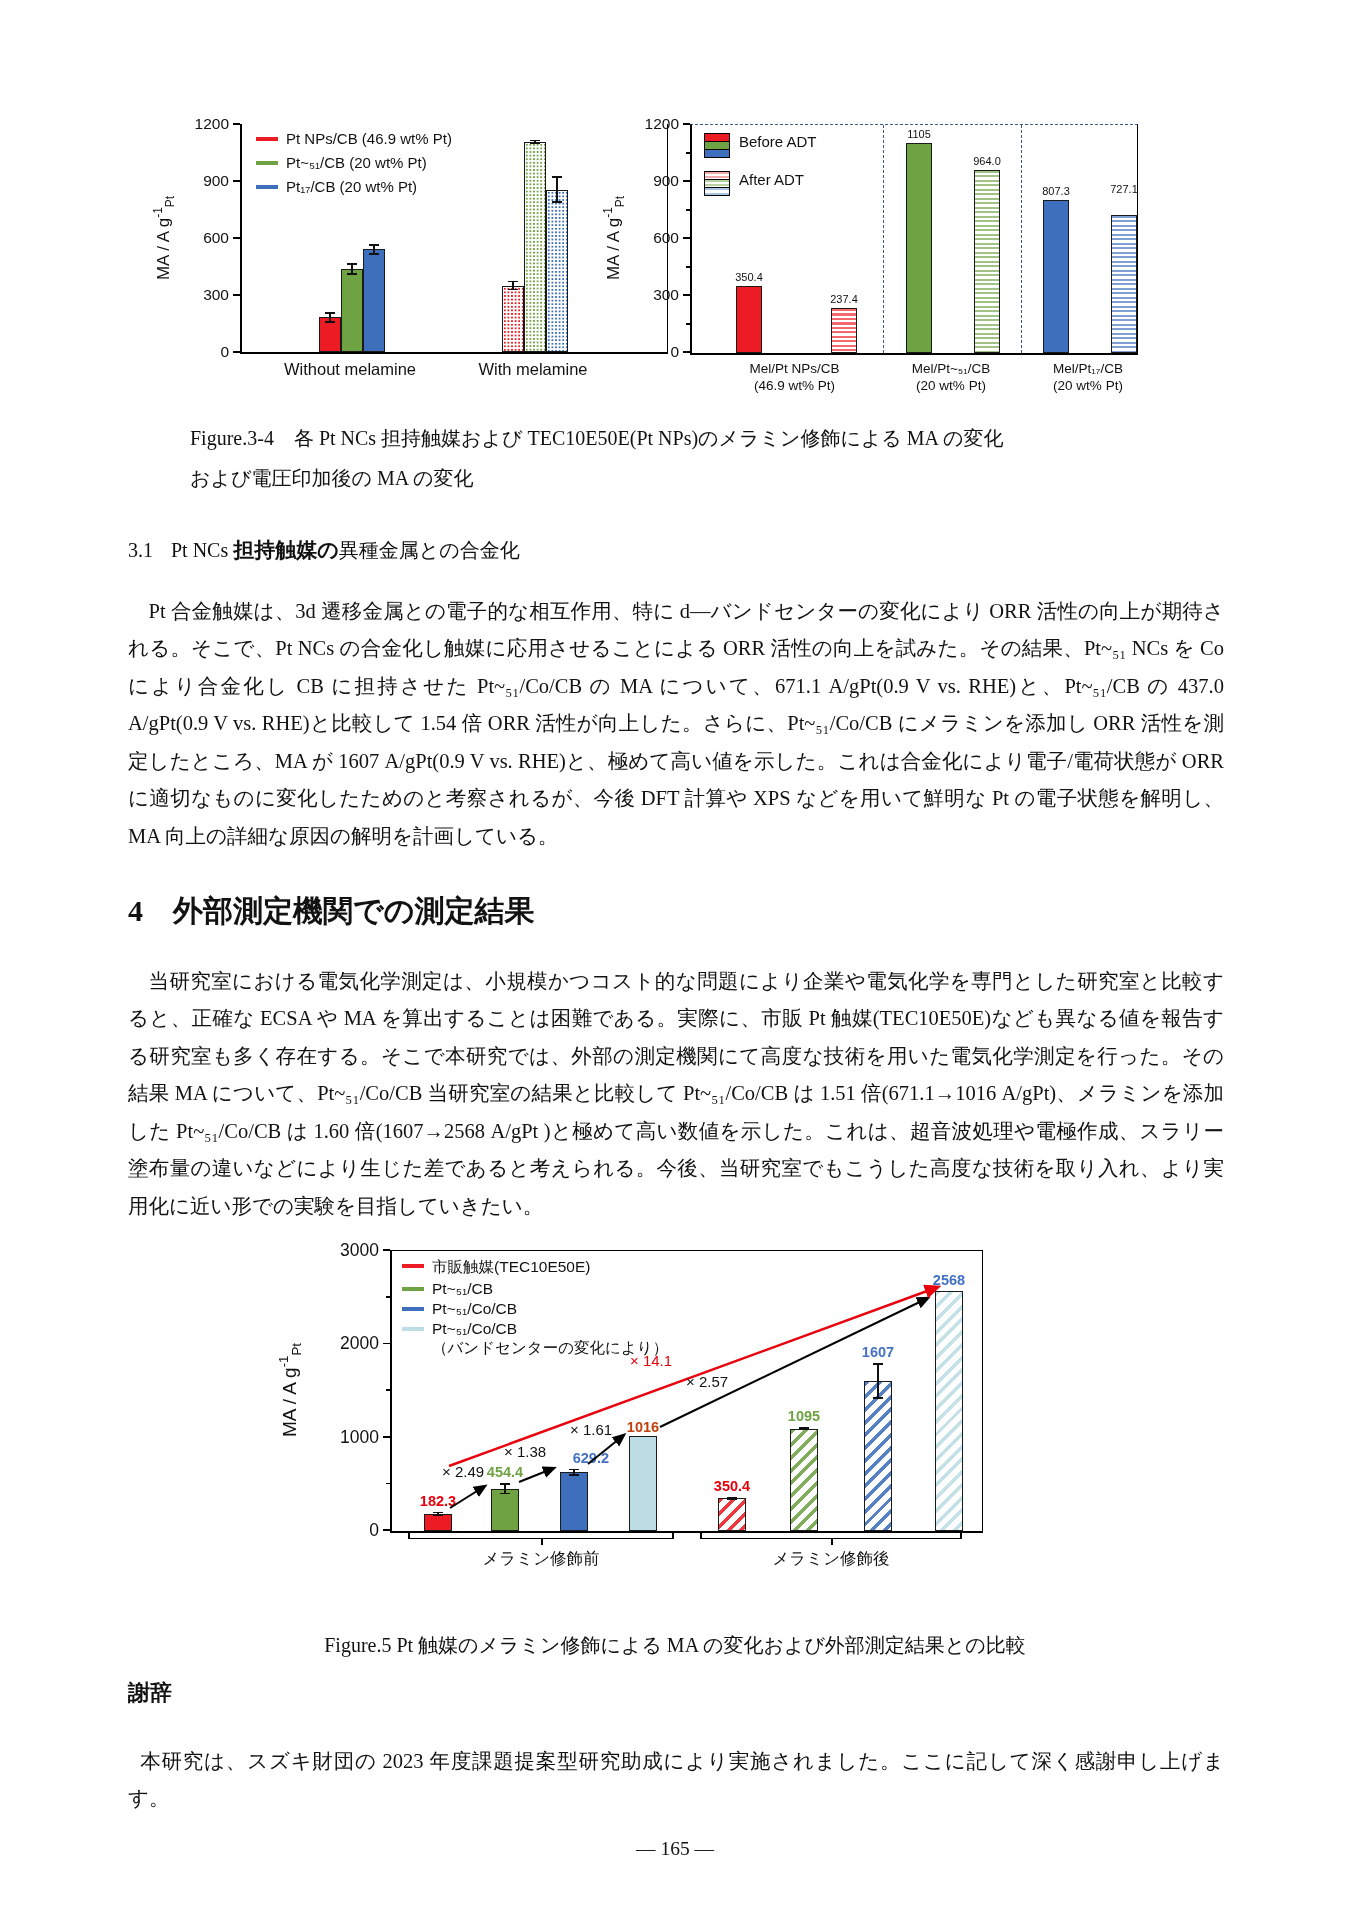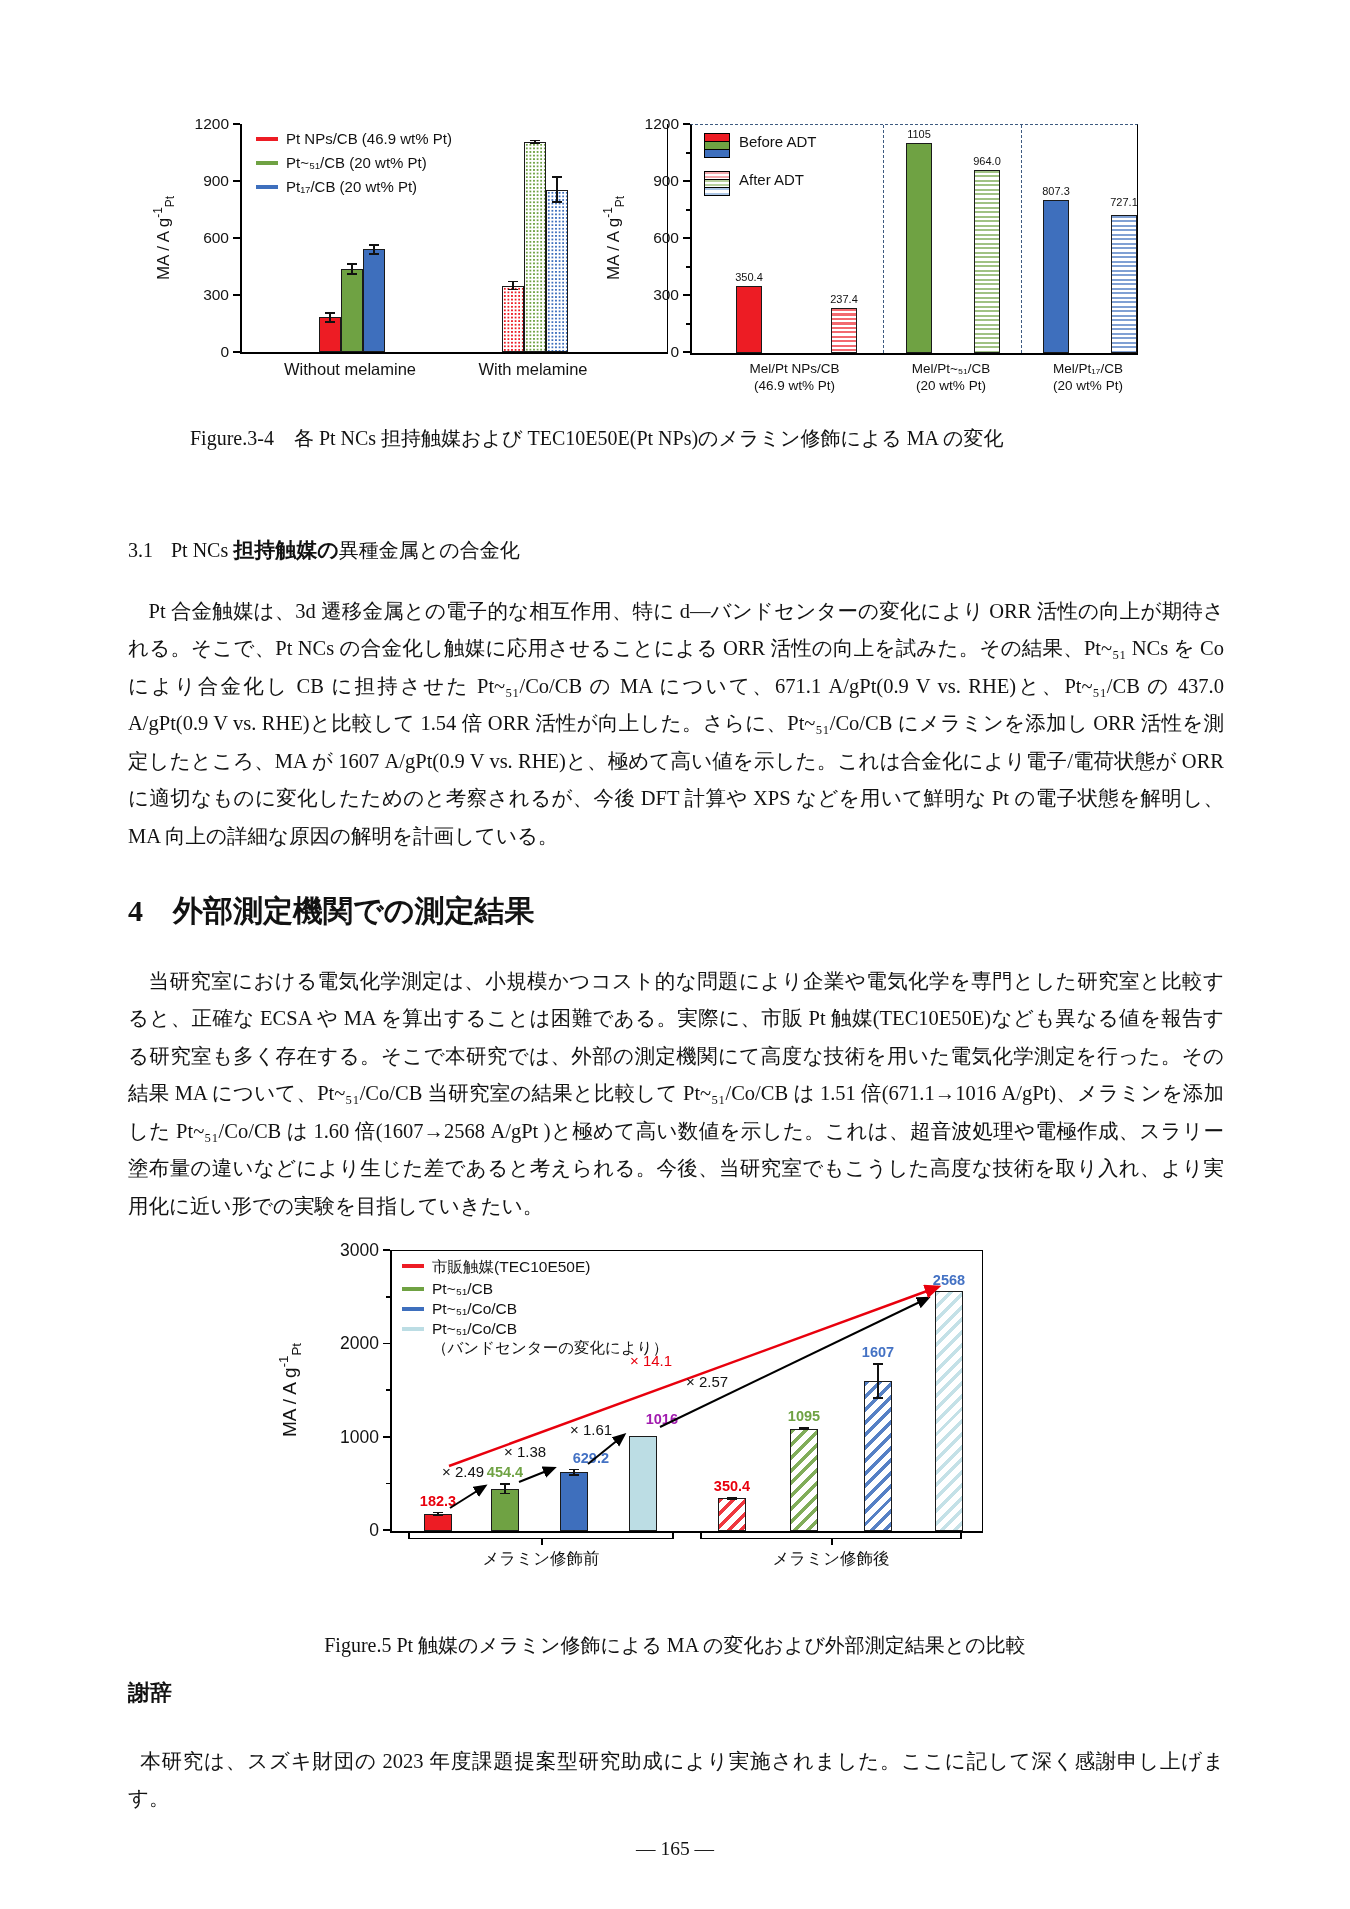--- a/index.html
+++ b/index.html
@@ -208,21 +208,21 @@
       <div class="vlabel" style="left: 22px; bottom: 69.576px;">350.4</div>
       <div class="bar p-hstripes" style="left: 139px; width: 26px; height: 45.106px; --c: #ed1c24A8;"></div>
       <div class="vlabel" style="left: 117px; bottom: 48.106px;">237.4</div>
       <div class="bar p-solid" style="left: 214px; width: 26px; height: 209.95px; --c: #6fa243;"></div>
       <div class="vlabel" style="left: 192px; bottom: 212.95px;">1105</div>
       <div class="bar p-hstripes" style="left: 282px; width: 26px; height: 183.16px; --c: #6fa243A8;"></div>
       <div class="vlabel" style="left: 260px; bottom: 186.16px;">964.0</div>
       <div class="bar p-solid" style="left: 351px; width: 26px; height: 153.387px; --c: #3e6fbd;"></div>
       <div class="vlabel" style="left: 329px; bottom: 156.387px;">807.3</div>
       <div class="bar p-hstripes" style="left: 419px; width: 26px; height: 138.149px; --c: #3e6fbdA8;"></div>
-      <div class="vlabel" style="left: 397px; bottom: 145px; margin-top: 12px;">727.1</div>
+      <div class="vlabel" style="left: 397px; bottom: 158px; margin-top: 12px;">727.1</div>
       <div class="divider" style="left: 191px;"></div>
       <div class="divider" style="left: 329px;"></div>
     </div>
   <div class="xlabels">
       <div class="glabel" style="left: 14.5px; width: 180px;">
         <div class="glabel-1">Mel/Pt NPs/CB</div>
         <div class="glabel-2">(46.9 wt% Pt)</div>
       </div>
       <div class="glabel" style="left: 171px; width: 180px;">
         <div class="glabel-1">Mel/Pt~₅₁/CB</div>
@@ -230,20 +230,21 @@
       </div>
       <div class="glabel" style="left: 308px; width: 180px;">
         <div class="glabel-1">Mel/Pt₁₇/CB</div>
         <div class="glabel-2">(20 wt% Pt)</div>
       </div>
     </div>
 </div>
 
 <div class="cap34">
   <div>Figure.3-4　各 Pt NCs 担持触媒および TEC10E50E(Pt NPs)のメラミン修飾による MA の変化</div>
+  <div>および電圧印加後の MA の変化</div>
 </div>
 
 <div class="h31"><span class="num">3.1</span><span>Pt NCs </span><span class="bold">担持触媒の</span><span>異種金属との合金化</span></div>
 <p class="body p31">Pt 合金触媒は、3d 遷移金属との電子的な相互作用、特に d—バンドセンターの変化により ORR 活性の向上が期待される。そこで、Pt NCs の合金化し触媒に応用させることによる ORR 活性の向上を試みた。その結果、Pt~₅₁ NCs を Co により合金化し CB に担持させた Pt~₅₁/Co/CB の MA について、671.1 A/gPt(0.9 V vs. RHE)と、Pt~₅₁/CB の 437.0 A/gPt(0.9 V vs. RHE)と比較して 1.54 倍 ORR 活性が向上した。さらに、Pt~₅₁/Co/CB にメラミンを添加し ORR 活性を測定したところ、MA が 1607 A/gPt(0.9 V vs. RHE)と、極めて高い値を示した。これは合金化により電子/電荷状態が ORR に適切なものに変化したためのと考察されるが、今後 DFT 計算や XPS などを用いて鮮明な Pt の電子状態を解明し、MA 向上の詳細な原因の解明を計画している。</p>
 
 <div class="h4">4　外部測定機関での測定結果</div>
 <p class="body p4">当研究室における電気化学測定は、小規模かつコスト的な問題により企業や電気化学を専門とした研究室と比較すると、正確な ECSA や MA を算出することは困難である。実際に、市販 Pt 触媒(TEC10E50E)なども異なる値を報告する研究室も多く存在する。そこで本研究では、外部の測定機関にて高度な技術を用いた電気化学測定を行った。その結果 MA について、Pt~₅₁/Co/CB 当研究室の結果と比較して Pt~₅₁/Co/CB は 1.51 倍(671.1→1016 A/gPt)、メラミンを添加した Pt~₅₁/Co/CB は 1.60 倍(1607→2568 A/gPt )と極めて高い数値を示した。これは、超音波処理や電極作成、スラリー塗布量の違いなどにより生じた差であると考えられる。今後、当研究室でもこうした高度な技術を取り入れ、より実用化に近い形での実験を目指していきたい。</p>
 
 <div id="c2" class="chart-box">
   <div class="ylabel"><span>MA / A g</span><sup>-1</sup><sub>Pt</sub></div>
@@ -302,21 +303,21 @@
   <div class="bar p-solid" style="left: 32px; width: 28px; height: 17.0147px; --c: #ed1c24;"></div>
       <div class="err" style="left: 45.15px; bottom: 14.6813px; height: 4.66667px;"></div>
       <div class="vlabel" style="left: 11px; bottom: 22.348px; color: rgb(232, 0, 13);">182.3</div>
       <div class="bar p-solid" style="left: 99px; width: 28px; height: 42.4107px; --c: #6fa243;"></div>
       <div class="err" style="left: 112.15px; bottom: 36.8107px; height: 11.2px;"></div>
       <div class="vlabel" style="left: 78px; bottom: 51.0107px; color: rgb(111, 162, 67);">454.4</div>
       <div class="bar p-solid" style="left: 168px; width: 28px; height: 58.7253px; --c: #3e6fbd;"></div>
       <div class="err" style="left: 181.15px; bottom: 54.992px; height: 7.46667px;"></div>
       <div class="vlabel" style="left: 147px; bottom: 65.4587px; color: rgb(68, 114, 196); text-align: right;">629.2</div>
       <div class="bar p-solid" style="left: 237px; width: 28px; height: 94.8267px; --c: #bcdde4;"></div>
-      <div class="vlabel" style="left: 216px; bottom: 104px; color: #a21caf; text-align: right;">1016</div>
+      <div class="vlabel" style="left: 216px; bottom: 96px; color: #c2410c;">1016</div>
       <div class="bar p-diag" style="left: 326px; width: 28px; height: 32.704px; --c: #ed1c24E0;"></div>
       <div class="err" style="left: 339.15px; bottom: 31.304px; height: 2.8px;"></div>
       <div class="vlabel" style="left: 305px; bottom: 37.104px; color: rgb(232, 0, 13);">350.4</div>
       <div class="bar p-diag" style="left: 398px; width: 28px; height: 102.2px; --c: #6fa243E0;"></div>
       <div class="err" style="left: 411.15px; bottom: 100.8px; height: 2.8px;"></div>
       <div class="vlabel" style="left: 377px; bottom: 106.6px; color: rgb(111, 162, 67);">1095</div>
       <div class="bar p-diag" style="left: 472px; width: 28px; height: 149.987px; --c: #3e6fbdE0;"></div>
       <div class="err" style="left: 485.15px; bottom: 132.253px; height: 35.4667px;"></div>
       <div class="vlabel" style="left: 451px; bottom: 170.72px; color: rgb(68, 114, 196);">1607</div>
       <div class="bar p-diag" style="left: 543px; width: 28px; height: 239.68px; --c: #bcdde4E0;"></div>

